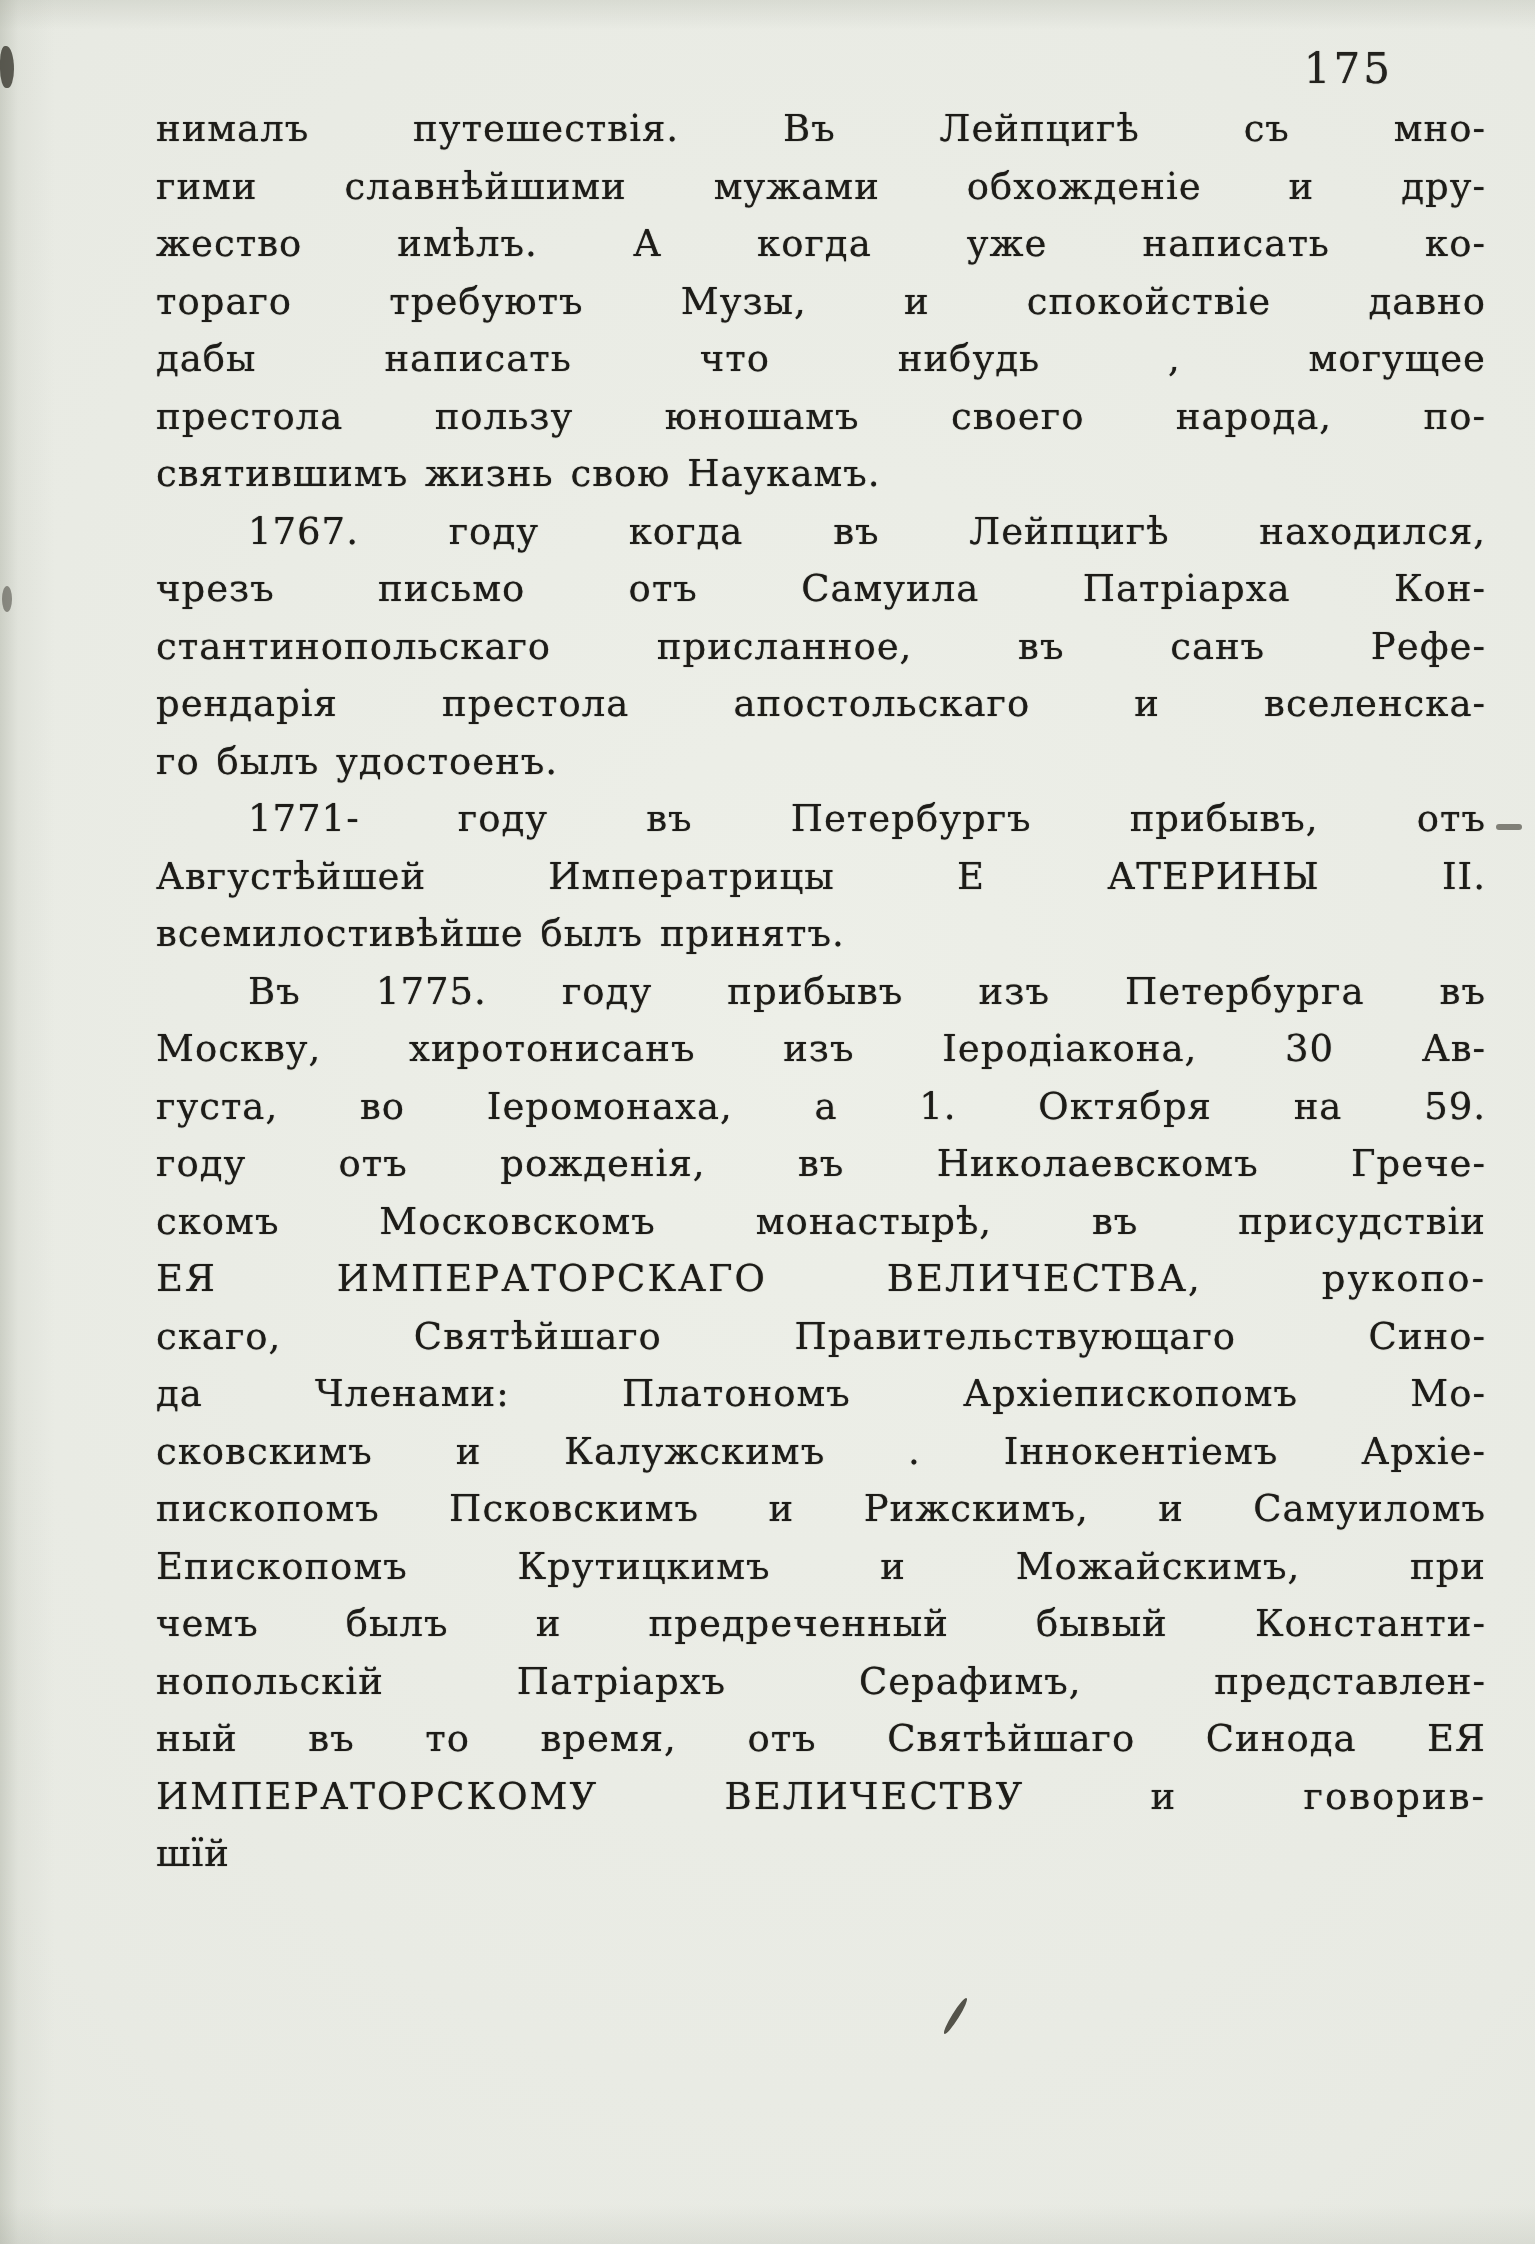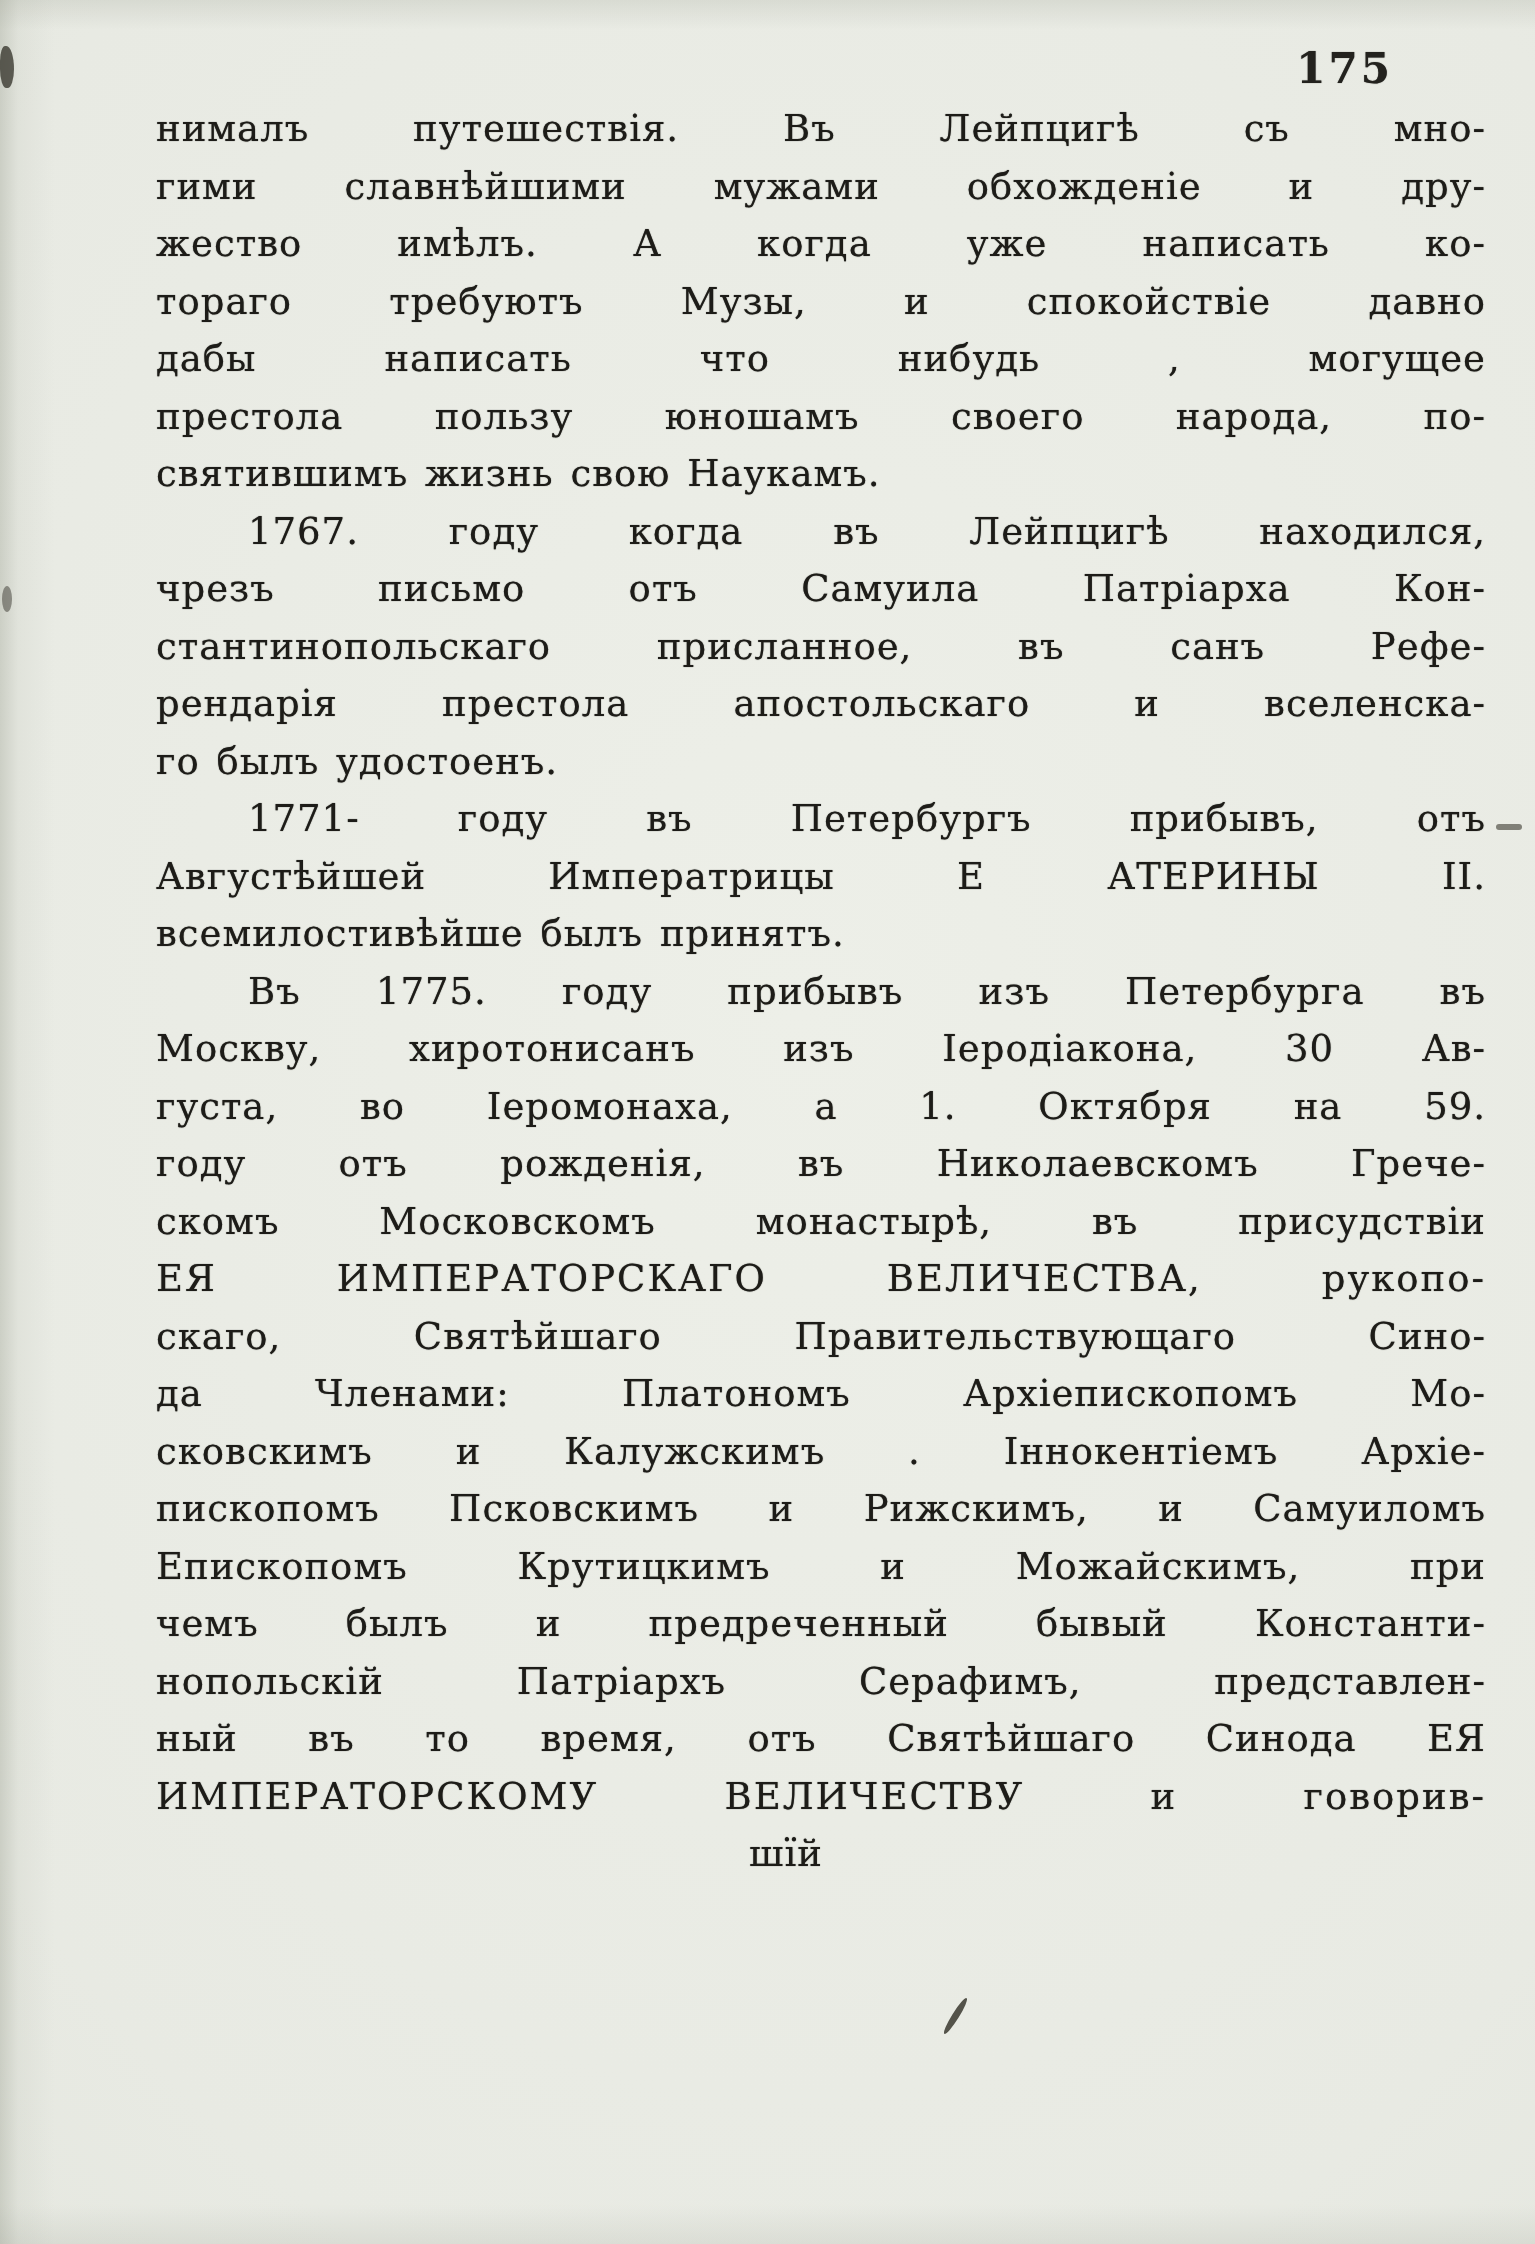--- a/index.html
+++ b/index.html
@@ -22,21 +22,21 @@
       linear-gradient(90deg, rgba(150,155,140,0.35) 0px, rgba(150,155,140,0.10) 18px, rgba(0,0,0,0) 55px),
       linear-gradient(180deg, rgba(140,145,130,0.18) 0px, rgba(0,0,0,0) 30px),
       linear-gradient(0deg, rgba(140,145,130,0.15) 0px, rgba(0,0,0,0) 40px),
       radial-gradient(ellipse 120% 110% at 52% 45%, #edefe8 0%, #e8eae3 55%, #dfe2d9 100%);
   }
   .page-number {
     position: absolute;
     top: 44px;
     right: 142px;
     font-size: 42px;
-    font-weight: bold;
+    font-weight: normal;
     letter-spacing: 3px;
     color: #23221e;
     text-shadow: 0 0 1px rgba(30,30,25,0.7);
   }
   .text-block {
     position: absolute;
     left: 108px;
     top: 100px;
     width: 1330px;
     color: #1d1c18;
@@ -52,21 +52,21 @@
     height: 57.5px;
   }
   .line.just {
     white-space: normal;
     text-align: justify;
     text-align-last: justify;
     word-spacing: 6px;
   }
   .line.indent { text-indent: 92px; }
   .line.right {
-    text-align: center;
+    text-align: left;
     padding-right: 70px;
   }
   .line.caps { letter-spacing: 2px; }
   
   .speck { position: absolute; background: #3a382f; data-x: 0; }
   .speck.s1 { left: 0px;   top: 46px;   width: 14px; height: 42px; border-radius: 40% 60% 50% 50%; opacity: .8; }
   .speck.s2 { left: 952px;  top: 1995px; width: 7px;  height: 42px; transform: rotate(32deg); border-radius: 50%; opacity: .85; }
   .speck.s3 { left: 1496px; top: 824px;  width: 26px; height: 6px;  border-radius: 3px; opacity: .6; }
   .speck.s4 { left: 2px;   top: 586px;  width: 10px; height: 26px; border-radius: 50%; opacity: .5; }
 </style>

